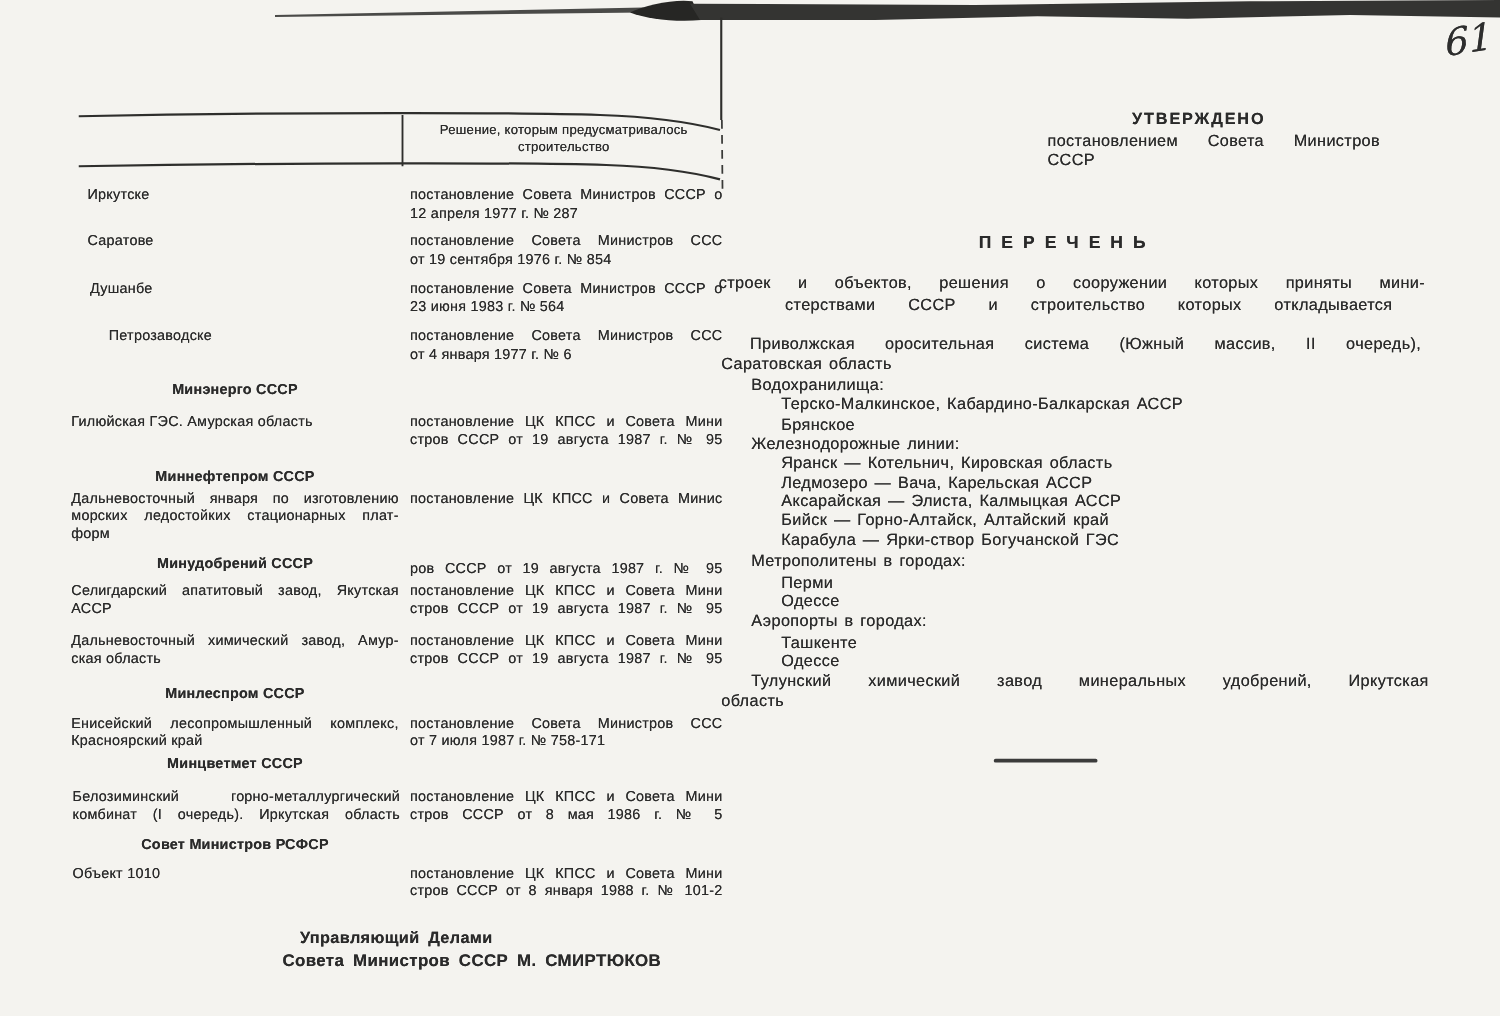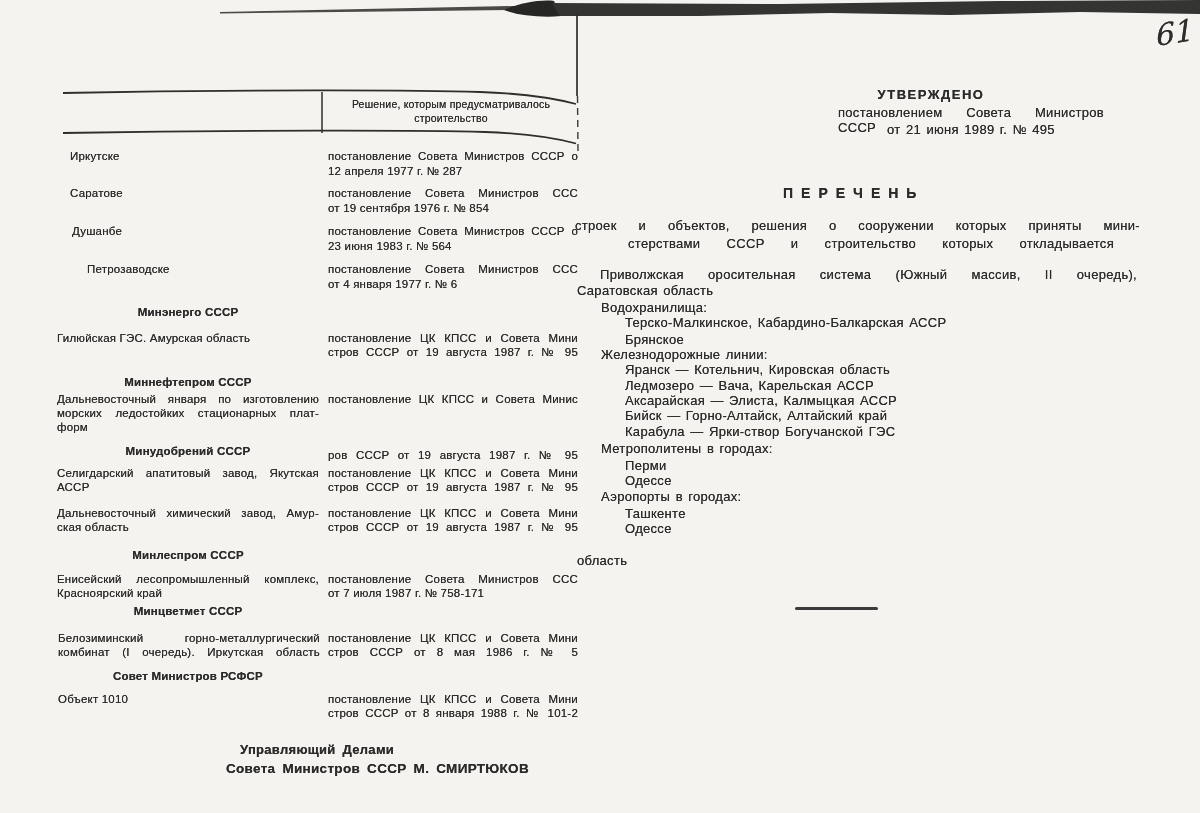--- a/index.html
+++ b/index.html
@@ -113,23 +113,22 @@
   <div class="t sec" style="top:670px;">Совет Министров РСФСР</div>
   <div class="t" style="left:58px;top:693px;">Объект 1010</div>
   <div class="t c2" style="top:693px;">постановление ЦК КПСС и Совета Мини</div>
   <div class="t c2" style="top:707px;">стров СССР от 8 января 1988 г. № 101-2</div>
 
   <div class="t sig" style="left:240px;top:743px;">Управляющий Делами</div>
   <div class="t sig" style="left:226px;top:762px;font-size:13.5px;">Совета Министров СССР М. СМИРТЮКОВ</div>
 
   <div class="t handwritten" style="left:1156px;top:26px;">61</div>
 
-  <div class="t r b" style="left:798px;top:87px;width:266px;text-align:center;letter-spacing:1.5px;">УТВЕРЖДЕНО</div>
+  <div class="t r b" style="left:826px;top:87px;width:266px;text-align:center;letter-spacing:1.5px;">УТВЕРЖДЕНО</div>
   <div class="t r jr" style="left:838px;top:105px;width:266px;">постановлением Совета Министров СССР</div>
-  <div class="t r" style="left:838px;top:122px;width:266px;text-align:center;">от 21 июня 1989 г. № 495</div>
 
   <div class="t r b" style="left:783px;top:186px;font-size:14px;letter-spacing:8px;">ПЕРЕЧЕНЬ</div>
 
   <div class="t r jr" style="left:575px;top:218px;width:565px;">строек и объектов, решения о сооружении которых приняты мини-</div>
   <div class="t r jr" style="left:628px;top:236px;width:486px;">стерствами СССР и строительство которых откладывается</div>
 
   <div class="t r jr" style="left:600px;top:267px;width:537px;">Приволжская оросительная система (Южный массив, II очередь),</div>
   <div class="t r" style="left:577px;top:283px;">Саратовская область</div>
   <div class="t r" style="left:601px;top:300px;">Водохранилища:</div>
   <div class="t r" style="left:625px;top:315px;">Терско-Малкинское, Кабардино-Балкарская АССР</div>
@@ -139,17 +138,18 @@
   <div class="t r" style="left:625px;top:378px;">Ледмозеро — Вача, Карельская АССР</div>
   <div class="t r" style="left:625px;top:393px;">Аксарайская — Элиста, Калмыцкая АССР</div>
   <div class="t r" style="left:625px;top:408px;">Бийск — Горно-Алтайск, Алтайский край</div>
   <div class="t r" style="left:625px;top:424px;">Карабула — Ярки-створ Богучанской ГЭС</div>
   <div class="t r" style="left:601px;top:441px;">Метрополитены в городах:</div>
   <div class="t r" style="left:625px;top:458px;">Перми</div>
   <div class="t r" style="left:625px;top:473px;">Одессе</div>
   <div class="t r" style="left:601px;top:489px;">Аэропорты в городах:</div>
   <div class="t r" style="left:625px;top:506px;">Ташкенте</div>
   <div class="t r" style="left:625px;top:521px;">Одессе</div>
+  <div class="t r jr" style="left:601px;top:537px;width:542px;">Тулунский химический завод минеральных удобрений, Иркутская</div>
   <div class="t r" style="left:577px;top:553px;">область</div>
 
   <div class="divider"></div>
 
 </div>
 
 </body></html>

